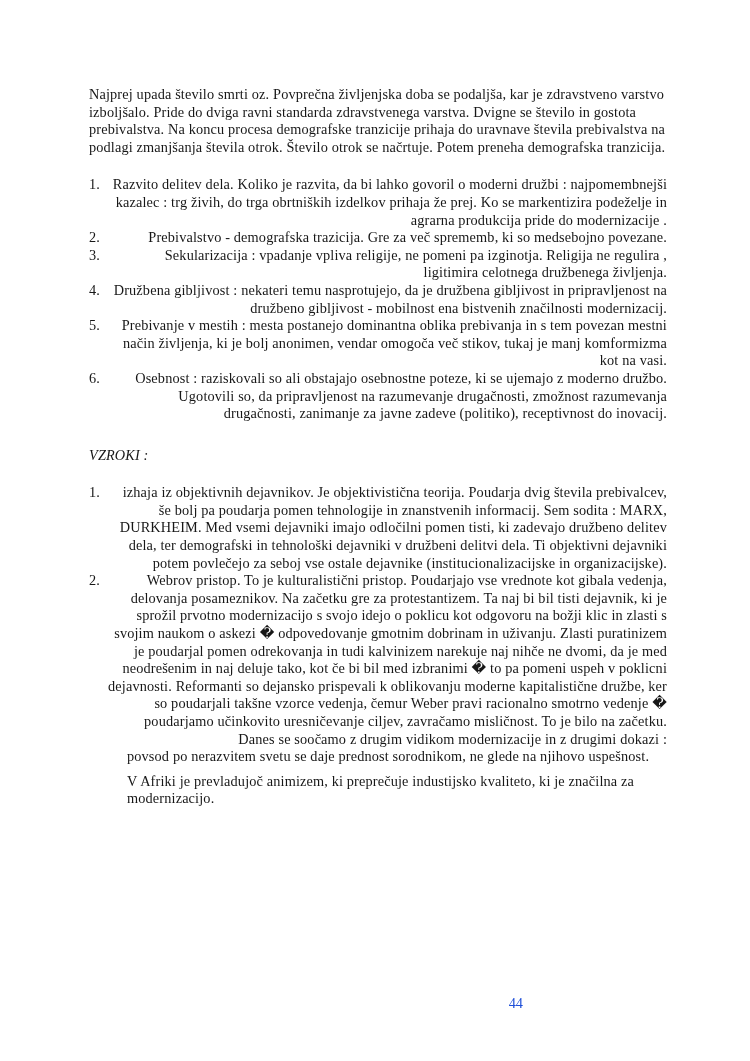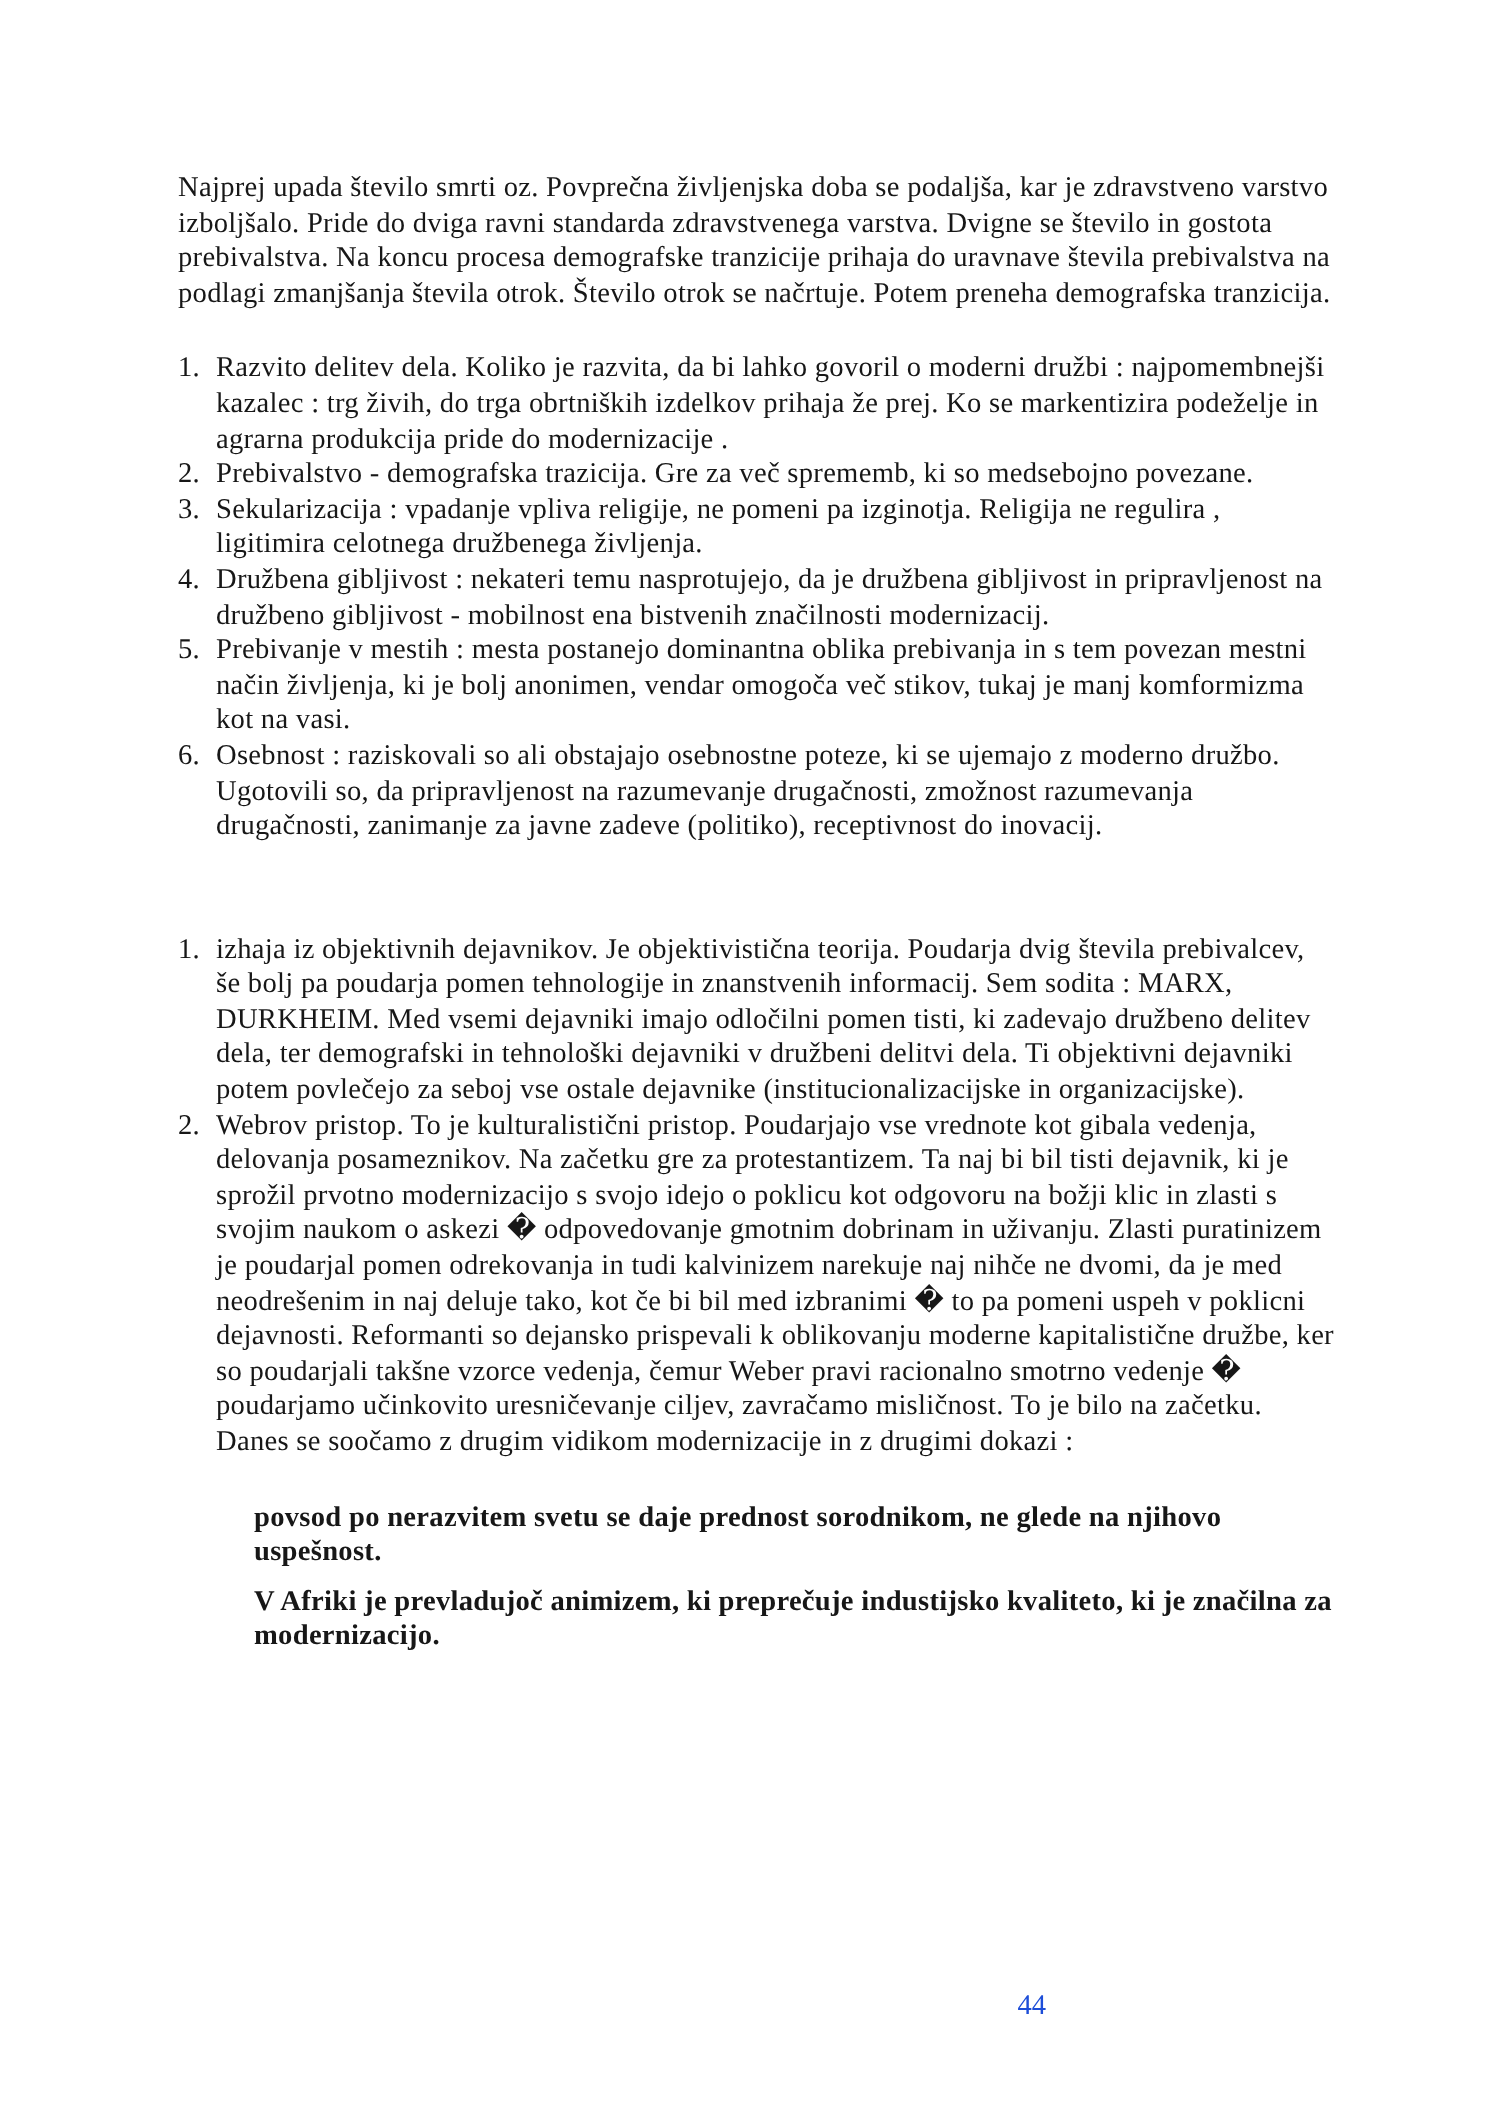--- a/index.html
+++ b/index.html
@@ -64,41 +64,42 @@
     left: 0;
     top: 0;
     width: 17px;
     text-align: left;
     font-size: 14.3px;
     line-height: 17.6px;
     color: #171717;
   }
   ol.numlist > li .li-text {
     display: block;
+    text-align: right;
   }
 
   .heading-italic {
     font-style: italic;
     font-size: 14.3px;
     line-height: 17.6px;
     margin: 0;
     color: #171717;
     letter-spacing: 0.01em;
   }
 
   .sub-para {
     margin: 0;
     padding-left: 19px;
     font-size: 14.3px;
     line-height: 17.6px;
     color: #171717;
     letter-spacing: 0.01em;
   }
 
-  .subs-wrap { margin-top: 20px; font-weight: bold; }
+  .subs-wrap { margin-top: 0; }
   .subs-wrap .sub-para + .sub-para { margin-top: 7px; }
 
   .page-number {
     position: absolute;
     right: 83px;
     top: 995px;
     font-size: 14.3px;
     line-height: 17px;
     color: #1d4ed8;
     text-align: right;
@@ -136,20 +137,21 @@
         <span class="li-text">Prebivanje v mestih : mesta postanejo dominantna oblika prebivanja in s tem povezan mestni način življenja, ki je bolj anonimen, vendar omogoča več stikov, tukaj je manj komformizma kot na vasi.</span>
       </li>
       <li>
         <span class="marker">6.</span>
         <span class="li-text">Osebnost : raziskovali so ali obstajajo osebnostne poteze, ki se ujemajo z moderno družbo. Ugotovili so, da pripravljenost na razumevanje drugačnosti, zmožnost razumevanja drugačnosti, zanimanje za javne zadeve (politiko), receptivnost do inovacij.</span>
       </li>
     </ol>
 
     <div class="spacer-lg"></div>
 
+    <p class="heading-italic">VZROKI :</p>
 
 
     <div class="spacer-md"></div>
 
     <ol class="numlist">
       <li>
         <span class="marker">1.</span>
         <span class="li-text">izhaja iz objektivnih dejavnikov. Je objektivistična teorija. Poudarja dvig števila prebivalcev, še bolj pa poudarja pomen tehnologije in znanstvenih informacij. Sem sodita : MARX, DURKHEIM. Med vsemi dejavniki imajo odločilni pomen tisti, ki zadevajo družbeno delitev dela, ter demografski in tehnološki dejavniki v družbeni delitvi dela. Ti objektivni dejavniki potem povlečejo za seboj vse ostale dejavnike (institucionalizacijske in organizacijske).</span>
       </li>
       <li>

